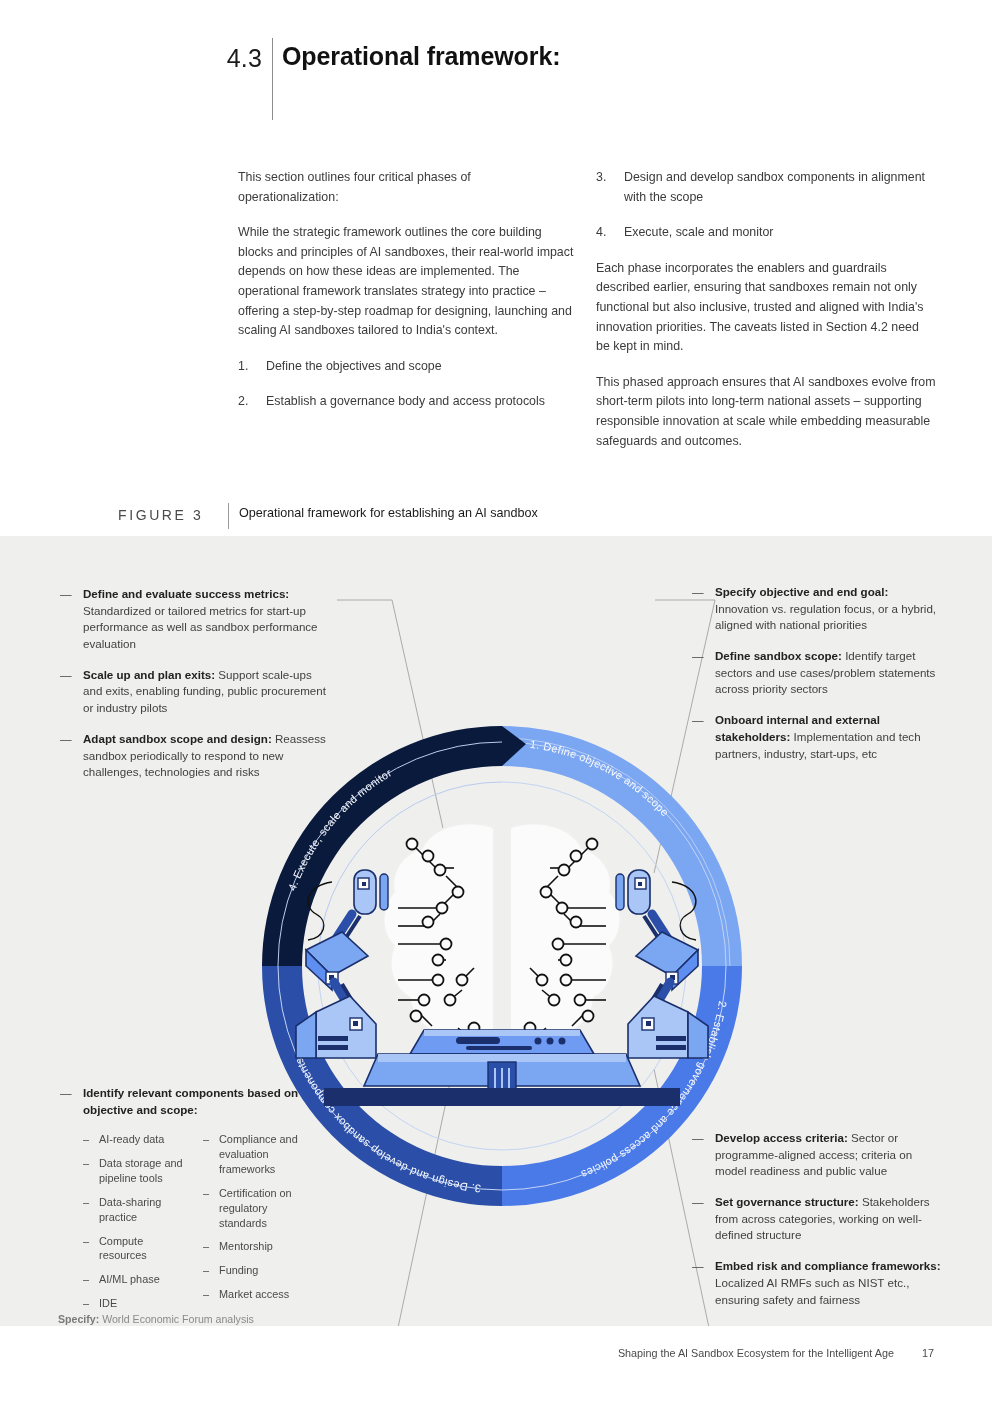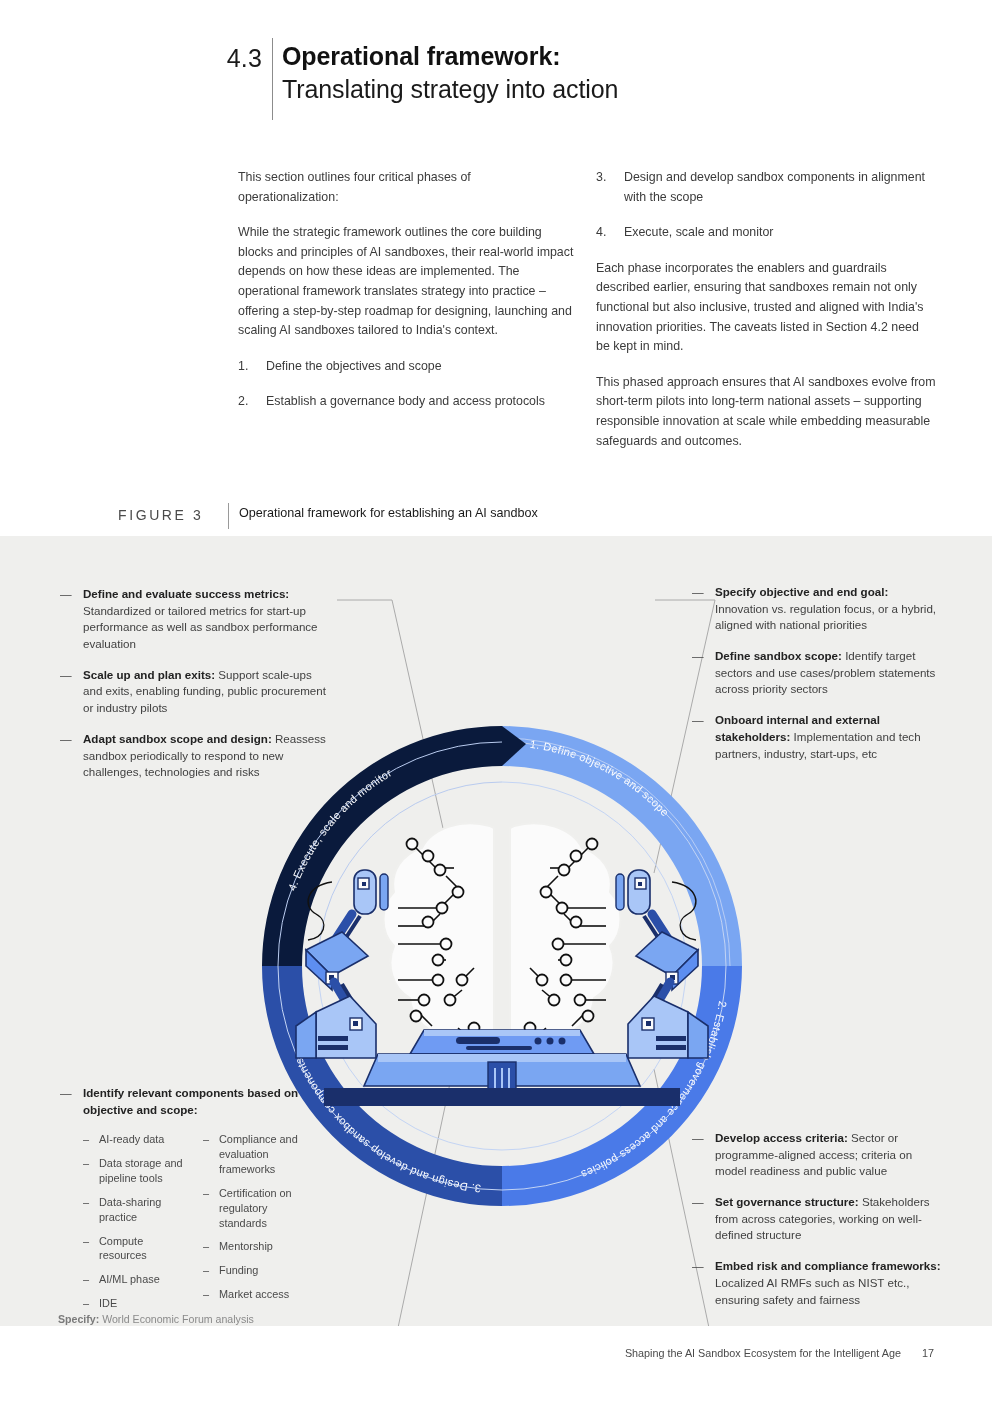--- a/index.html
+++ b/index.html
@@ -65,35 +65,34 @@
   
   .subcols { display: flex; gap: 16px; margin-top: 12px; padding-left: 23px; }
   .subcol { width: 104px; }
   .subcol .sitem { position: relative; padding-left: 16px; margin-bottom: 9px; font-size: 10.9px; line-height: 1.36; color: #4a4a4a; }
   .subcol .sdash { position: absolute; left: 0; top: 0; }
 
   
   .source { position: absolute; left: 58px; top: 1313px; font-size: 10.6px; color: #8a8a8a; }
   .source b { font-weight: bold; color: #7a7a7a; }
   .footer { position: absolute; right: 58px; top: 1347px; font-size: 10.8px; color: #4a4a4a; }
-  .footer .pg { margin-left: 18px; }
+  .footer .pg { margin-left: 25px; }
 
   .txt-arc { font-size: 11px; letter-spacing: .35px; }
 </style>
 </head>
 <body>
 
 <div class="page">
 
   <div class="header">
     <div class="sec-num">4.3</div>
     <div class="sec-rule"></div>
     <div class="sec-title">
       <div class="t1">Operational framework:</div>
-      <div class="t2">Translating strategy into action</div>
     </div>
   </div>
 
   <div class="col col-left">
     <p>This section outlines four critical phases of operationalization:</p>
     <p>While the strategic framework outlines the core building blocks and principles of AI sandboxes, their real-world impact depends on how these ideas are implemented. The operational framework translates strategy into practice – offering a step-by-step roadmap for designing, launching and scaling AI sandboxes tailored to India's context.</p>
     <ul class="numlist">
       <li>
         <span class="n">1.</span>
         <span>Define the objectives and scope</span>

